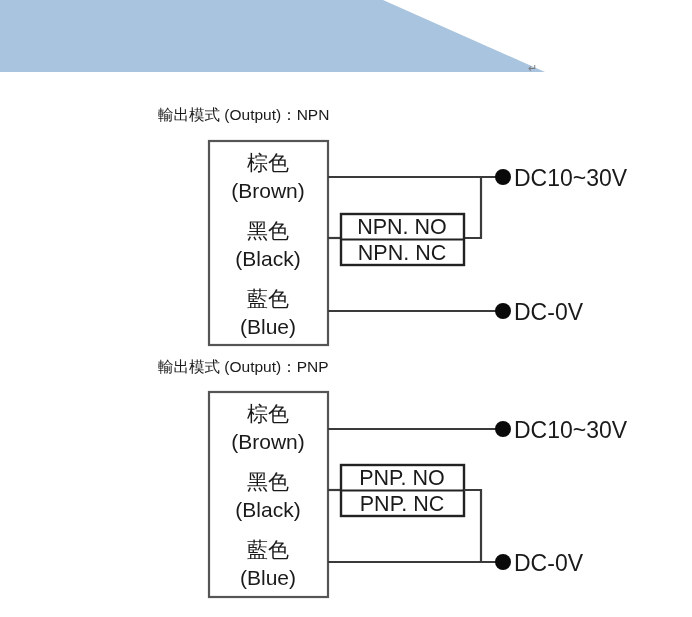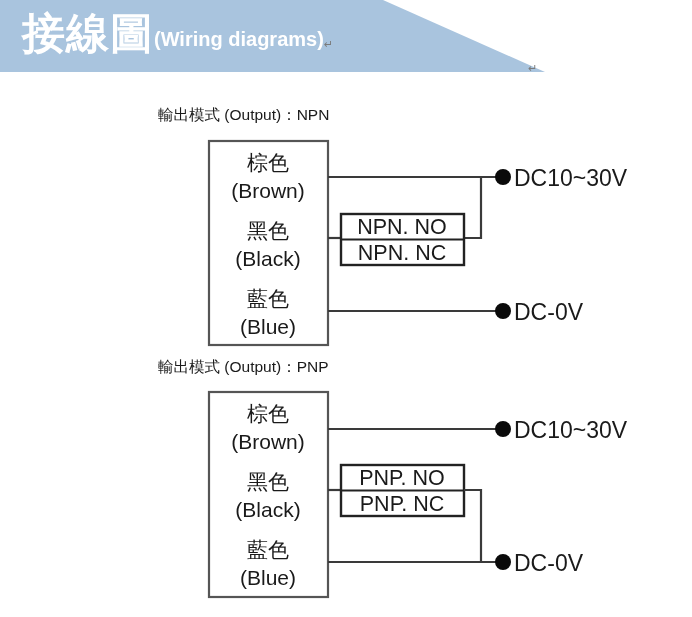--- a/index.html
+++ b/index.html
@@ -91,23 +91,20 @@
 </style>
 </head>
 <body>
 
 <div id="banner-wrap">
 
   <svg id="banner-shape" viewBox="0 0 560 80" width="560" height="80">
     <polygon id="banner-poly" points="0,0 383,0 545,72 0,72" fill="#a9c4de"></polygon>
   </svg>
 
-  <div id="banner-title" style="color: rgb(255, 255, 255);">
-    <span class="title-cjk">接線圖</span><span class="title-en">(Wiring diagrams)</span><span class="pilcrow">↵</span>
-  </div>
 
   <div id="pilcrow-2">↵</div>
 </div>
 
 <div id="diagram">
 <svg viewBox="0 0 692 525" width="692" height="525">
 
   <g>
 
     <text class="t-section" x="158" y="28">輸出模式 (Output)：NPN</text>

